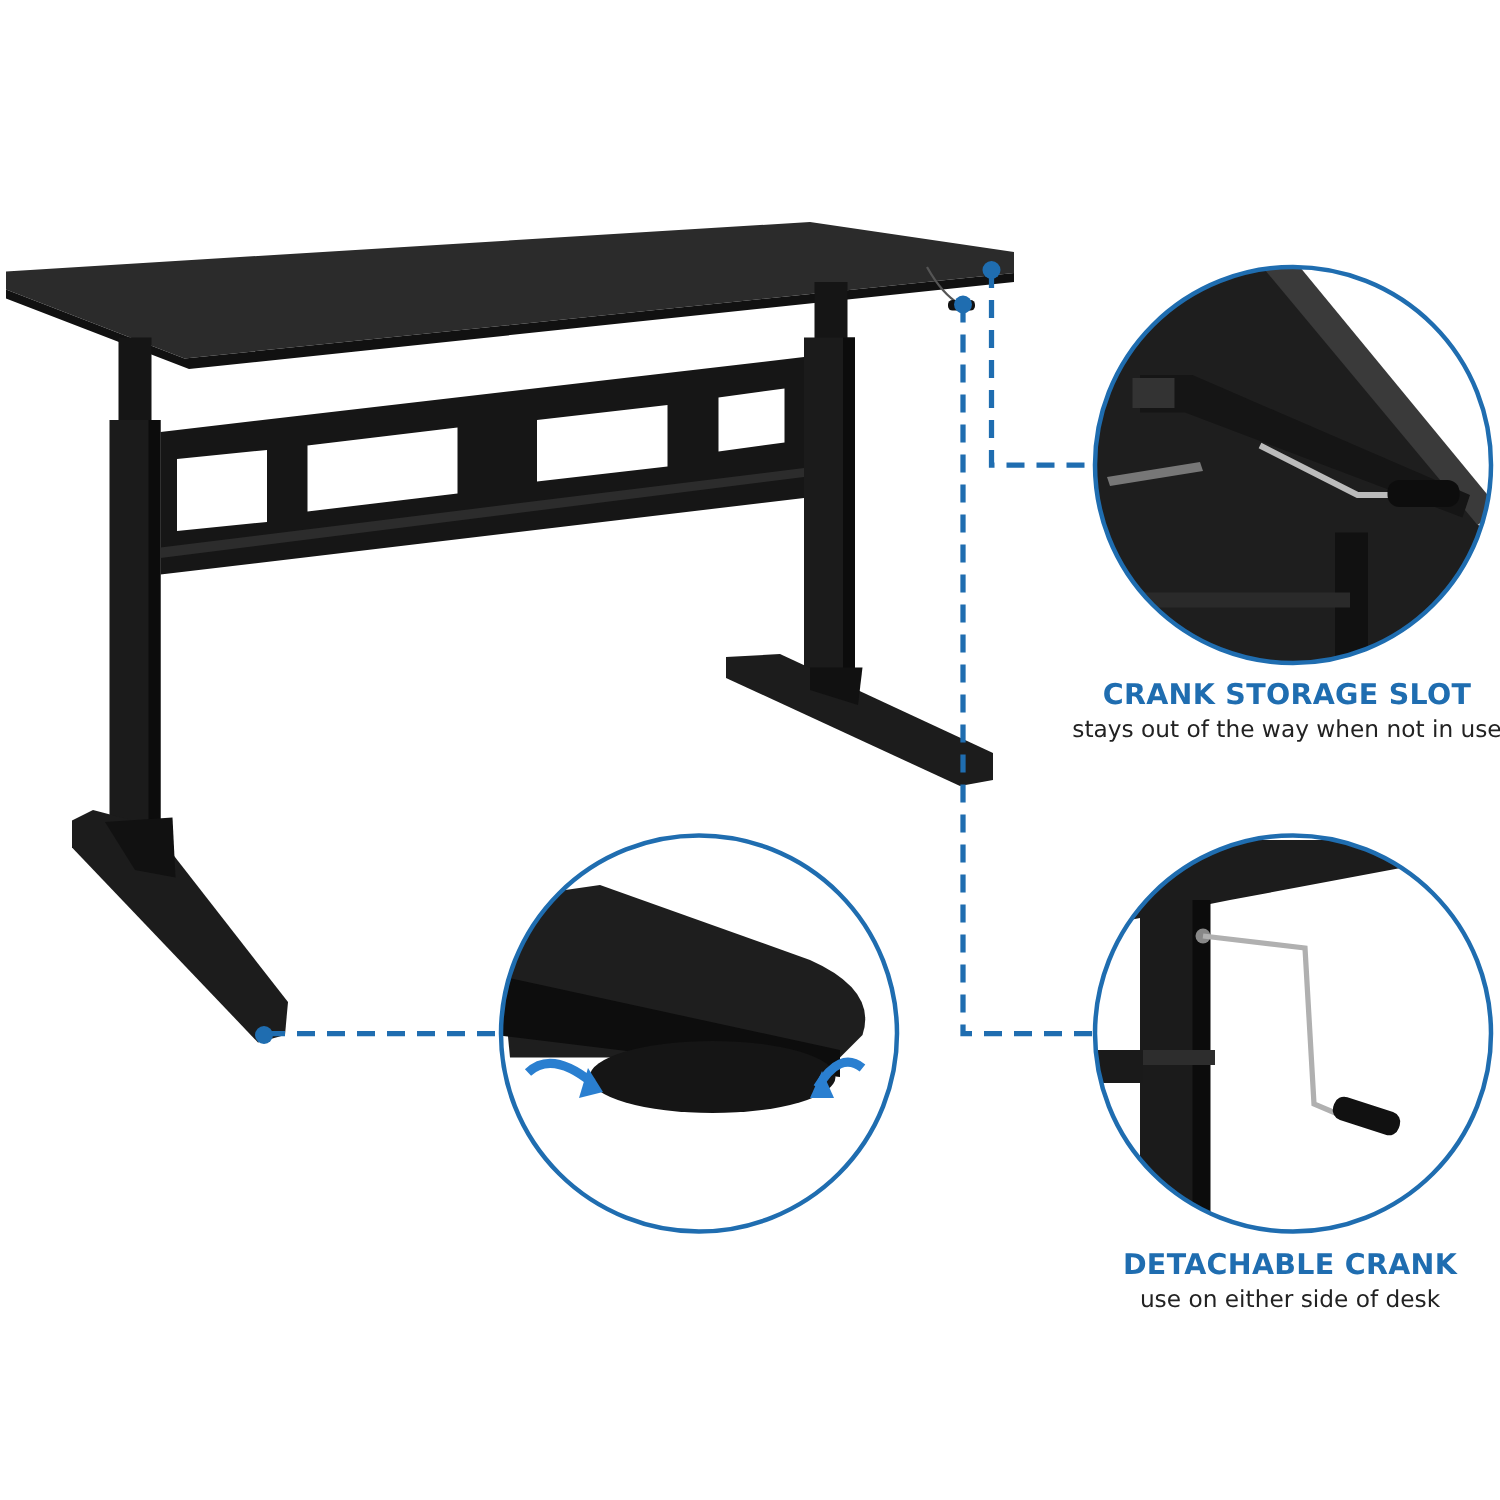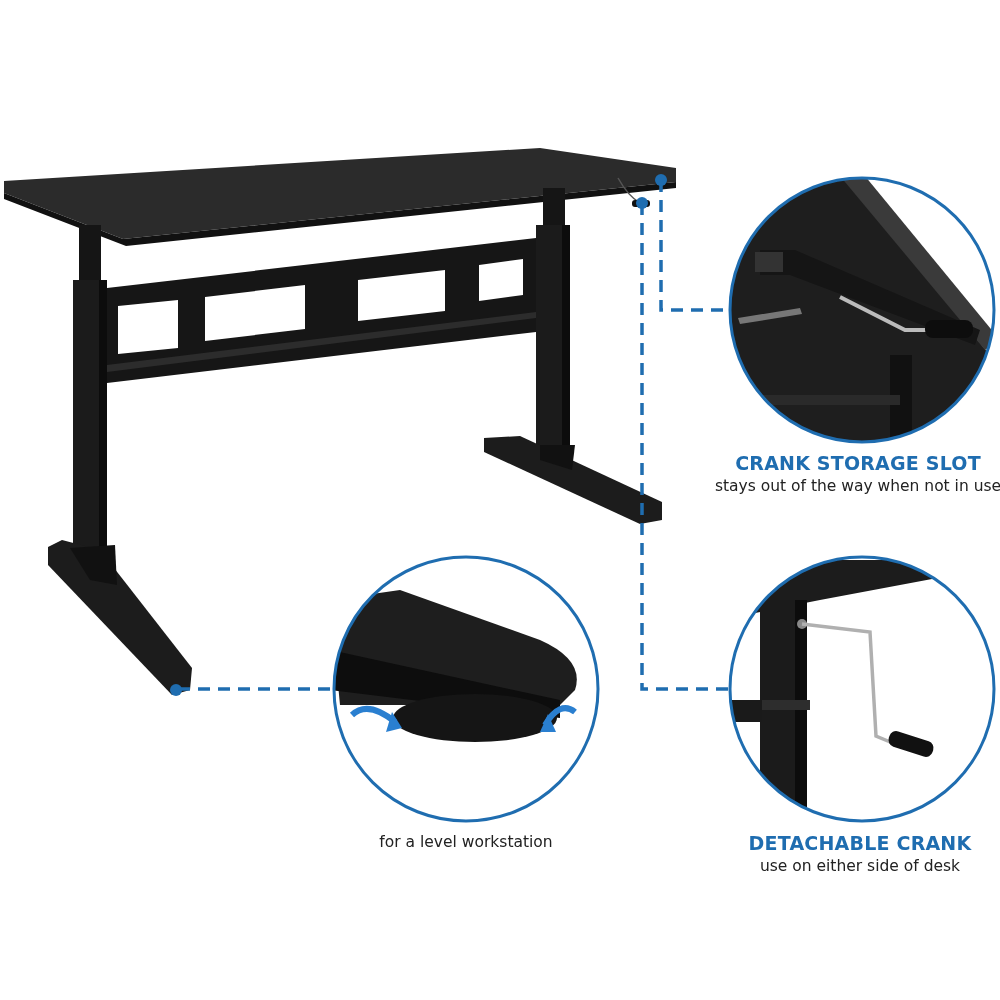--- a/index.html
+++ b/index.html
@@ -114,20 +114,19 @@
     </g>
   </svg>
 
   
   <div class="callout" style="left:700px; top:451px; width:316px;">
     <div class="title">CRANK STORAGE SLOT</div>
     <div class="sub">stays out of the way when not in use</div>
   </div>
 
   <div class="callout" style="left:316px; top:831px; width:300px;">
-    <div class="sub">for a level workstation</div>
   </div>
 
   <div class="callout" style="left:710px; top:831px; width:300px;">
     <div class="title">DETACHABLE CRANK</div>
     <div class="sub">use on either side of desk</div>
   </div>
 </div>
 
 </body></html>

